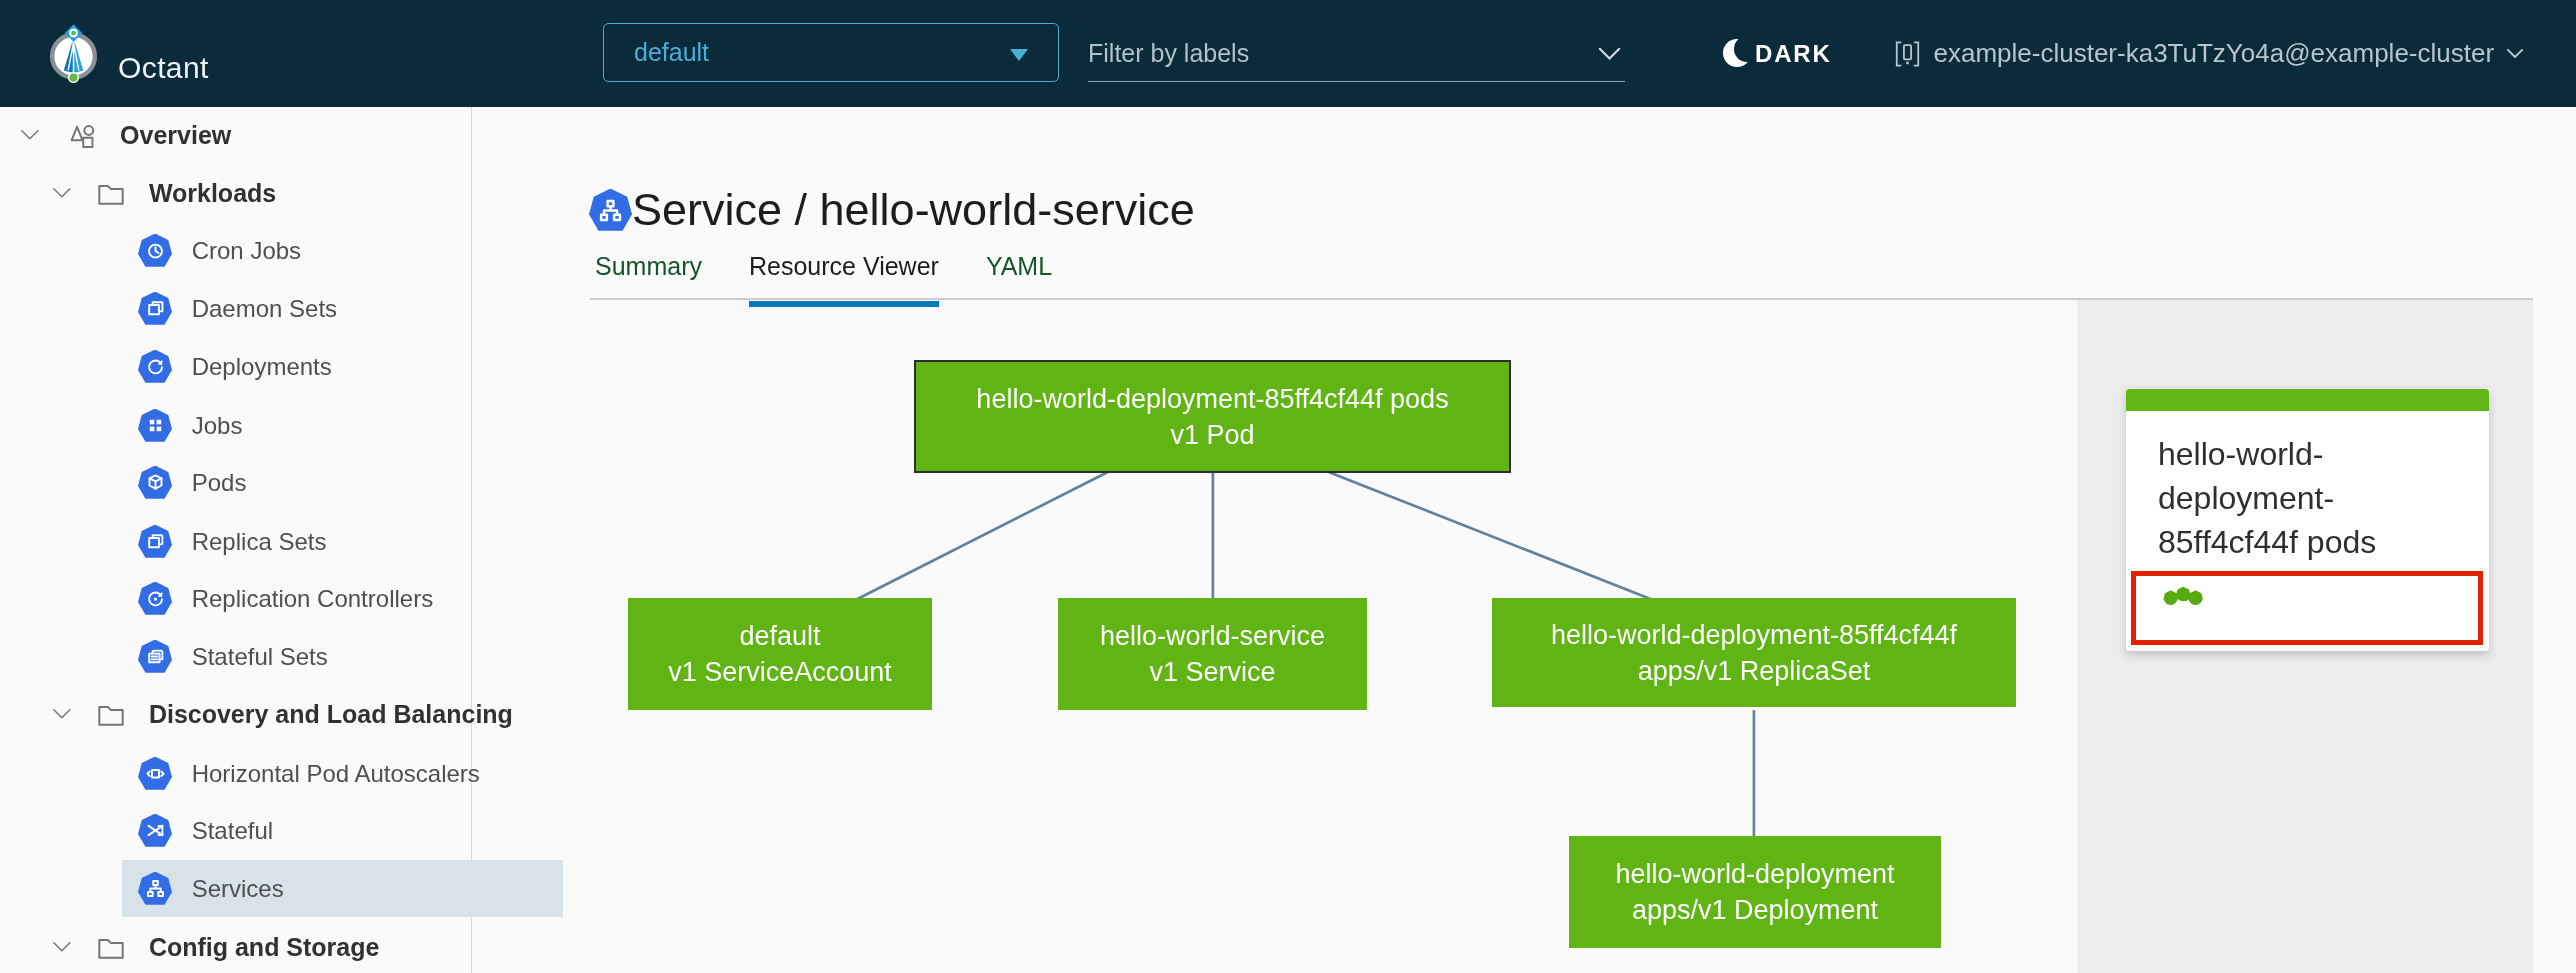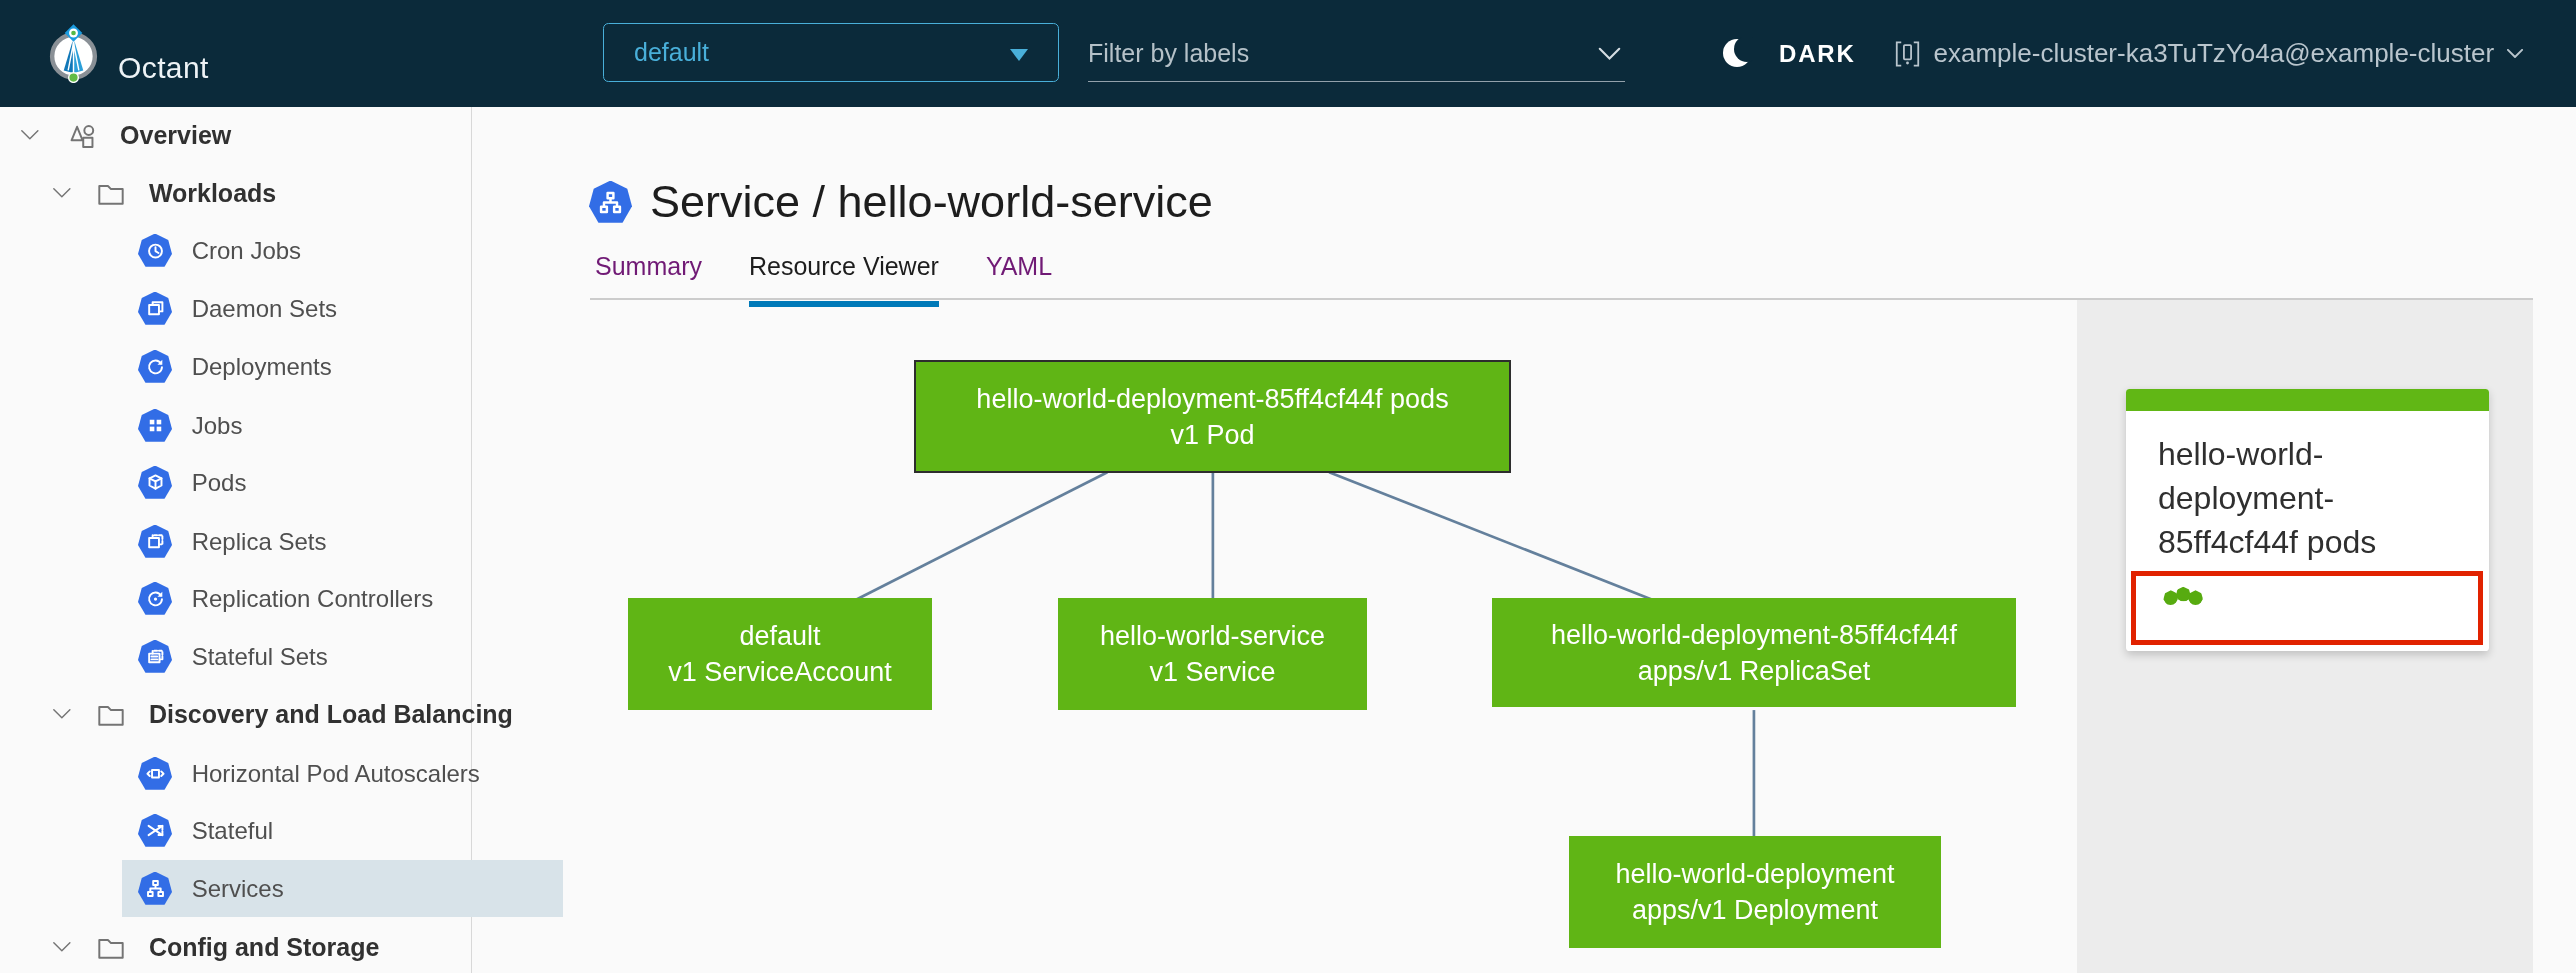--- a/index.html
+++ b/index.html
@@ -18,21 +18,21 @@
   .ns-caret { position:absolute; right:30px; top:25px; width:0; height:0;
               border-left:9.8px solid transparent; border-right:9.8px solid transparent;
               border-top:12.5px solid #49afd9; }
   .filter-wrap { position:absolute; left:1088px; top:27px; width:537px; height:55px;
                  border-bottom:1.8px solid #93a1ab; }
   .filter-wrap input { width:483px; height:52px; background:transparent; border:none; outline:none;
                        color:#d7dee3; font-size:25px; font-family:"Liberation Sans",sans-serif; }
   .filter-wrap input::placeholder { color:#b5c1c8; opacity:1; }
   .filter-chevron { position:absolute; right:3.6px; top:19.7px; width:23px; height:14.3px; }
   .dark-toggle { position:absolute; left:1723px; top:0; height:107px; display:flex; align-items:center;
-                 gap:26px; cursor:pointer; }
+                 gap:2px; cursor:pointer; }
   .moon { position:relative; width:30px; height:34px; overflow:hidden; }
   .moon .m1 { position:absolute; left:0; top:2.7px; width:28px; height:28px; border-radius:50%; background:#ffffff; }
   .moon .m2 { position:absolute; left:10.7px; top:-0.9px; width:26px; height:26px; border-radius:50%; background:#0b2a3a; }
   .dark-label { color:#ffffff; font-size:24px; font-weight:bold; letter-spacing:1.8px; }
   .cluster { position:absolute; left:1894px; top:0; height:107px; display:flex; align-items:center;
              gap:12.5px; cursor:pointer; }
   .cluster .label { color:#b9c5cd; font-size:26px; }
   .cluster-caret { width:16px; height:9.8px; }
 
   
@@ -51,27 +51,27 @@
   .lvl3 .nav-label { margin-left:19.7px; }
   .lvl3.active { background:#d8e3e9; }
   .tree-ic { flex:0 0 auto; width:36px; height:36px; display:flex; align-items:center; justify-content:center; }
 
   .hepta { width:34px; height:34px; background:#326de6; display:flex; align-items:center; justify-content:center;
            clip-path:polygon(50% 0%, 89% 19%, 100% 60%, 78% 98%, 22% 98%, 0% 60%, 11% 19%); }
   .hepta svg { width:23px; height:23px; }
 
   
   .content { position:absolute; left:557px; top:107px; width:2019px; height:866px; background:#fafafa; }
-  .title-row { position:absolute; left:32px; top:69px; display:flex; align-items:center; gap:18px; }
+  .title-row { position:absolute; left:32px; top:77px; display:flex; align-items:center; }
   .title-icon { width:43px; height:43px; }
   .title-icon .hepta { width:43px; height:43px; }
   .title-icon .hepta svg { width:29px; height:29px; }
   .page-title { font-size:45px; color:#1d1d1d; }
   .tabs { position:absolute; left:38px; top:145px; display:flex; gap:47px; }
-  .tab { font-size:25px; color:#701a75; padding-bottom:19.7px; cursor:pointer; border-bottom:6.3px solid transparent; }
+  .tab { font-size:25px; color:#14532d; padding-bottom:19.7px; cursor:pointer; border-bottom:6.3px solid transparent; }
   .tab.active { color:#1d1d1d; border-bottom-color:#0079b8; }
   .tabs-divider { position:absolute; left:33px; top:191px; width:1943px; height:1.8px; background:#cccccc; }
 
   
   .edges { position:absolute; left:0; top:0; width:2576px; height:973px; z-index:1; pointer-events:none; }
   .gnode { position:absolute; z-index:2; background:#60b515; color:#ffffff; display:flex; flex-direction:column;
            align-items:center; justify-content:center; text-align:center; font-size:27px; line-height:36px;
            cursor:pointer; }
   .gnode.selected { border:2.7px solid #2d2d2d; }
 

